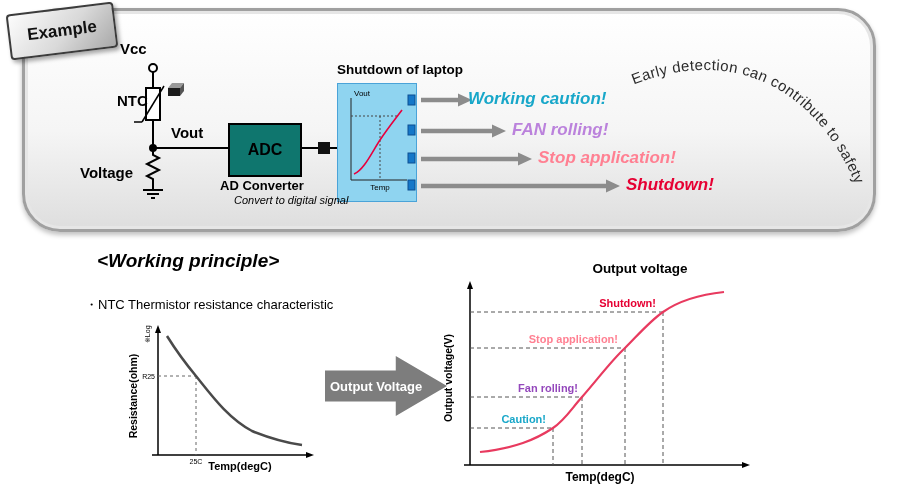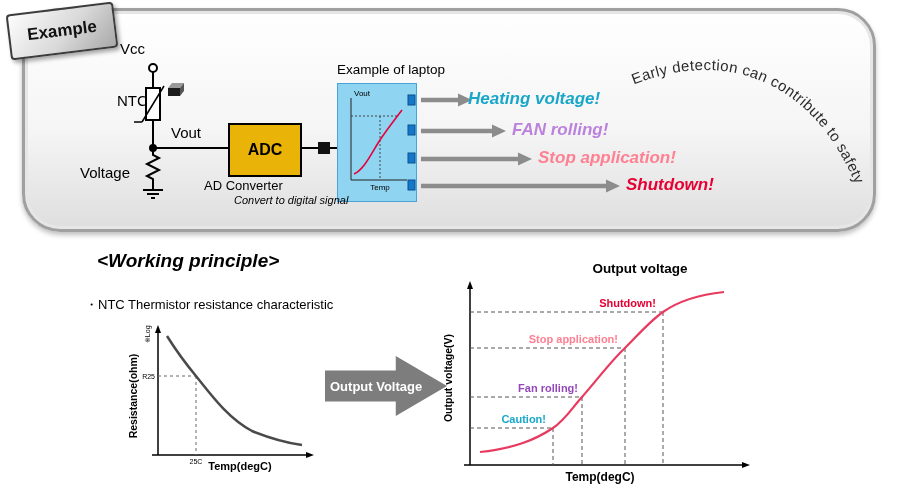--- a/index.html
+++ b/index.html
@@ -21,30 +21,30 @@
     font-size:17px;font-weight:600;color:#111;z-index:6;}
 
   
   .laptop-box{position:absolute;left:337px;top:83px;width:78px;height:117px;
     background:#8fd4f0;border:1.5px solid #4aa3d8;z-index:2;}
 
   svg.overlay{position:absolute;left:0;top:0;width:900px;height:491px;z-index:3;pointer-events:none;
     font-family:"Liberation Sans","DejaVu Sans",sans-serif;}
 
   .txt{position:absolute;z-index:4;color:#000;white-space:nowrap;}
-  .b{font-weight:normal;text-align:right;}
+  .b{font-weight:bold;text-align:right;}
   .txt-vcc{left:120px;top:40px;font-size:15px;}
   .txt-ntc{left:99px;top:92px;font-size:15px;margin-left:18px;}
   .txt-vout{left:171px;top:124px;font-size:15px;}
   .txt-resistor{left:80px;top:164px;font-size:15px;}
-  .txt-adconv{left:204px;top:178px;font-size:13px;}
+  .txt-adconv{left:220px;top:178px;font-size:13px;}
   .txt-convnote{left:222px;top:194px;font-size:11px;font-style:italic;margin-left:12px;}
   .txt-laptop{left:337px;top:62px;font-size:13.5px;}
 
-  .adc-box{position:absolute;left:228px;top:123px;width:70px;height:50px;background:#eab308;
+  .adc-box{position:absolute;left:228px;top:123px;width:70px;height:50px;background:#0f766e;
     border:2.5px solid #000;display:flex;align-items:center;justify-content:center;
     font-size:16px;font-weight:bold;z-index:4;}
 
   .alert{position:absolute;z-index:4;font-size:17px;font-weight:bold;font-style:italic;white-space:nowrap;}
   .alert1{left:468px;top:89px;}
   .alert2{left:512px;top:120px;}
   .alert3{left:538px;top:148px;}
   .alert4{left:626px;top:175px;}
 
   .wp-heading{left:97px;top:250px;font-size:19px;font-weight:bold;font-style:italic;}
@@ -178,23 +178,23 @@
   <div class="txt b txt-ntc">NTC</div>
   <div class="txt b txt-vout">Vout</div>
   <div class="txt b txt-resistor">Voltage</div>
 
   <div class="adc-box">
       <span>ADC</span>
     </div>
   <div class="txt b txt-adconv">AD Converter</div>
   <div class="txt txt-convnote">Convert to digital signal</div>
 
-  <div class="txt b txt-laptop">Example of laptop</div>
-
-  <div class="alert alert1" style="color: rgb(24, 167, 201);">Heating voltage!</div>
+  <div class="txt b txt-laptop">Shutdown of laptop</div>
+
+  <div class="alert alert1" style="color: rgb(24, 167, 201);">Working caution!</div>
   <div class="alert alert2" style="color: rgb(187, 130, 220);">FAN rolling!</div>
   <div class="alert alert3" style="color: rgb(255, 128, 146);">Stop application!</div>
   <div class="alert alert4" style="color: rgb(230, 0, 51);">Shutdown!</div>
 
   <div class="txt wp-heading">&lt;Working principle&gt;</div>
   <div class="txt wp-bullet">・NTC Thermistor resistance characteristic</div>
 
   <div class="big-arrow">
       <span>Output Voltage</span>
     </div>

